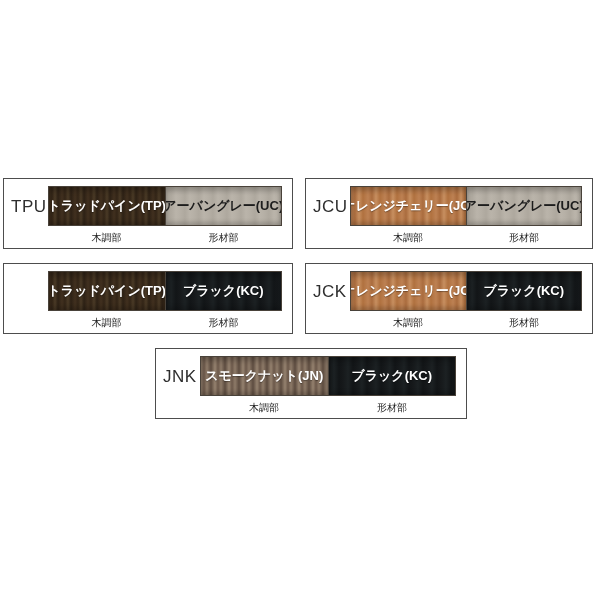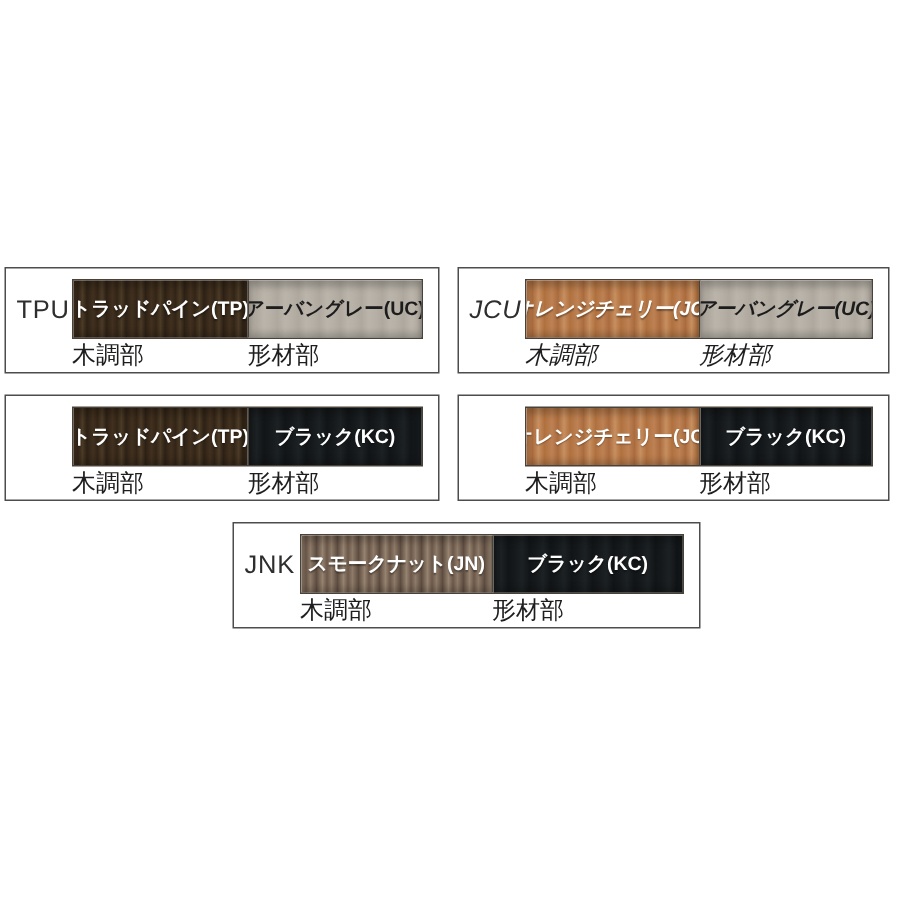--- a/index.html
+++ b/index.html
@@ -67,21 +67,22 @@
   .parts {
     position: absolute;
     left: 44px;
     right: 10px;
     top: 50px;
     height: 18px;
     display: flex;
   }
   .parts span {
     flex: 1 1 0;
-    font-size: 16px;
+    text-align: center;
+    font-size: 10px;
     color: #1e1e1e;
     line-height: 18px;
   }
   
   .sw-tp {
     background: repeating-linear-gradient(90deg,
       #41301f 0px, #332517 3px, #4a3a26 6px, #2d2115 9px, #41301f 13px);
   }
   .sw-jc {
     background: repeating-linear-gradient(90deg,
@@ -94,21 +95,21 @@
   .sw-uc {
     background: repeating-linear-gradient(90deg,
       #b6b0a6 0px, #aea89e 5px, #bab4aa 10px, #b6b0a6 14px);
   }
   .sw-kc {
     background: repeating-linear-gradient(90deg,
       #16191b 0px, #1c2123 5px, #121517 10px, #16191b 14px);
   }
   
   .p-tpu { left: 3px;   top: 178px; width: 290px; }
-  .p-jcu { left: 305px; top: 178px; width: 288px; font-style: italic; }
+  .p-jcu { left: 305px; top: 178px; width: 288px; }
   .p-tpk { left: 3px;   top: 263px; width: 290px; }
   .p-jck { left: 305px; top: 263px; width: 288px; }
   .p-jnk { left: 155px; top: 348px; width: 312px; }
 </style>
 </head>
 <body>
 
 <div class="stage">
 
   <div class="panel p-tpu">
@@ -152,20 +153,21 @@
         <span class="swlabel light">ブラック(KC)</span>
       </div>
     </div>
     <div class="parts">
       <span>木調部</span>
       <span>形材部</span>
     </div>
   </div>
 
   <div class="panel p-jck">
+    <span class="code">JCK</span>
     <div class="strip">
       <div class="half sw-jc">
         <span class="swlabel light">オレンジチェリー(JC)</span>
       </div>
       <div class="half sw-kc">
         <span class="swlabel light">ブラック(KC)</span>
       </div>
     </div>
     <div class="parts">
       <span>木調部</span>

